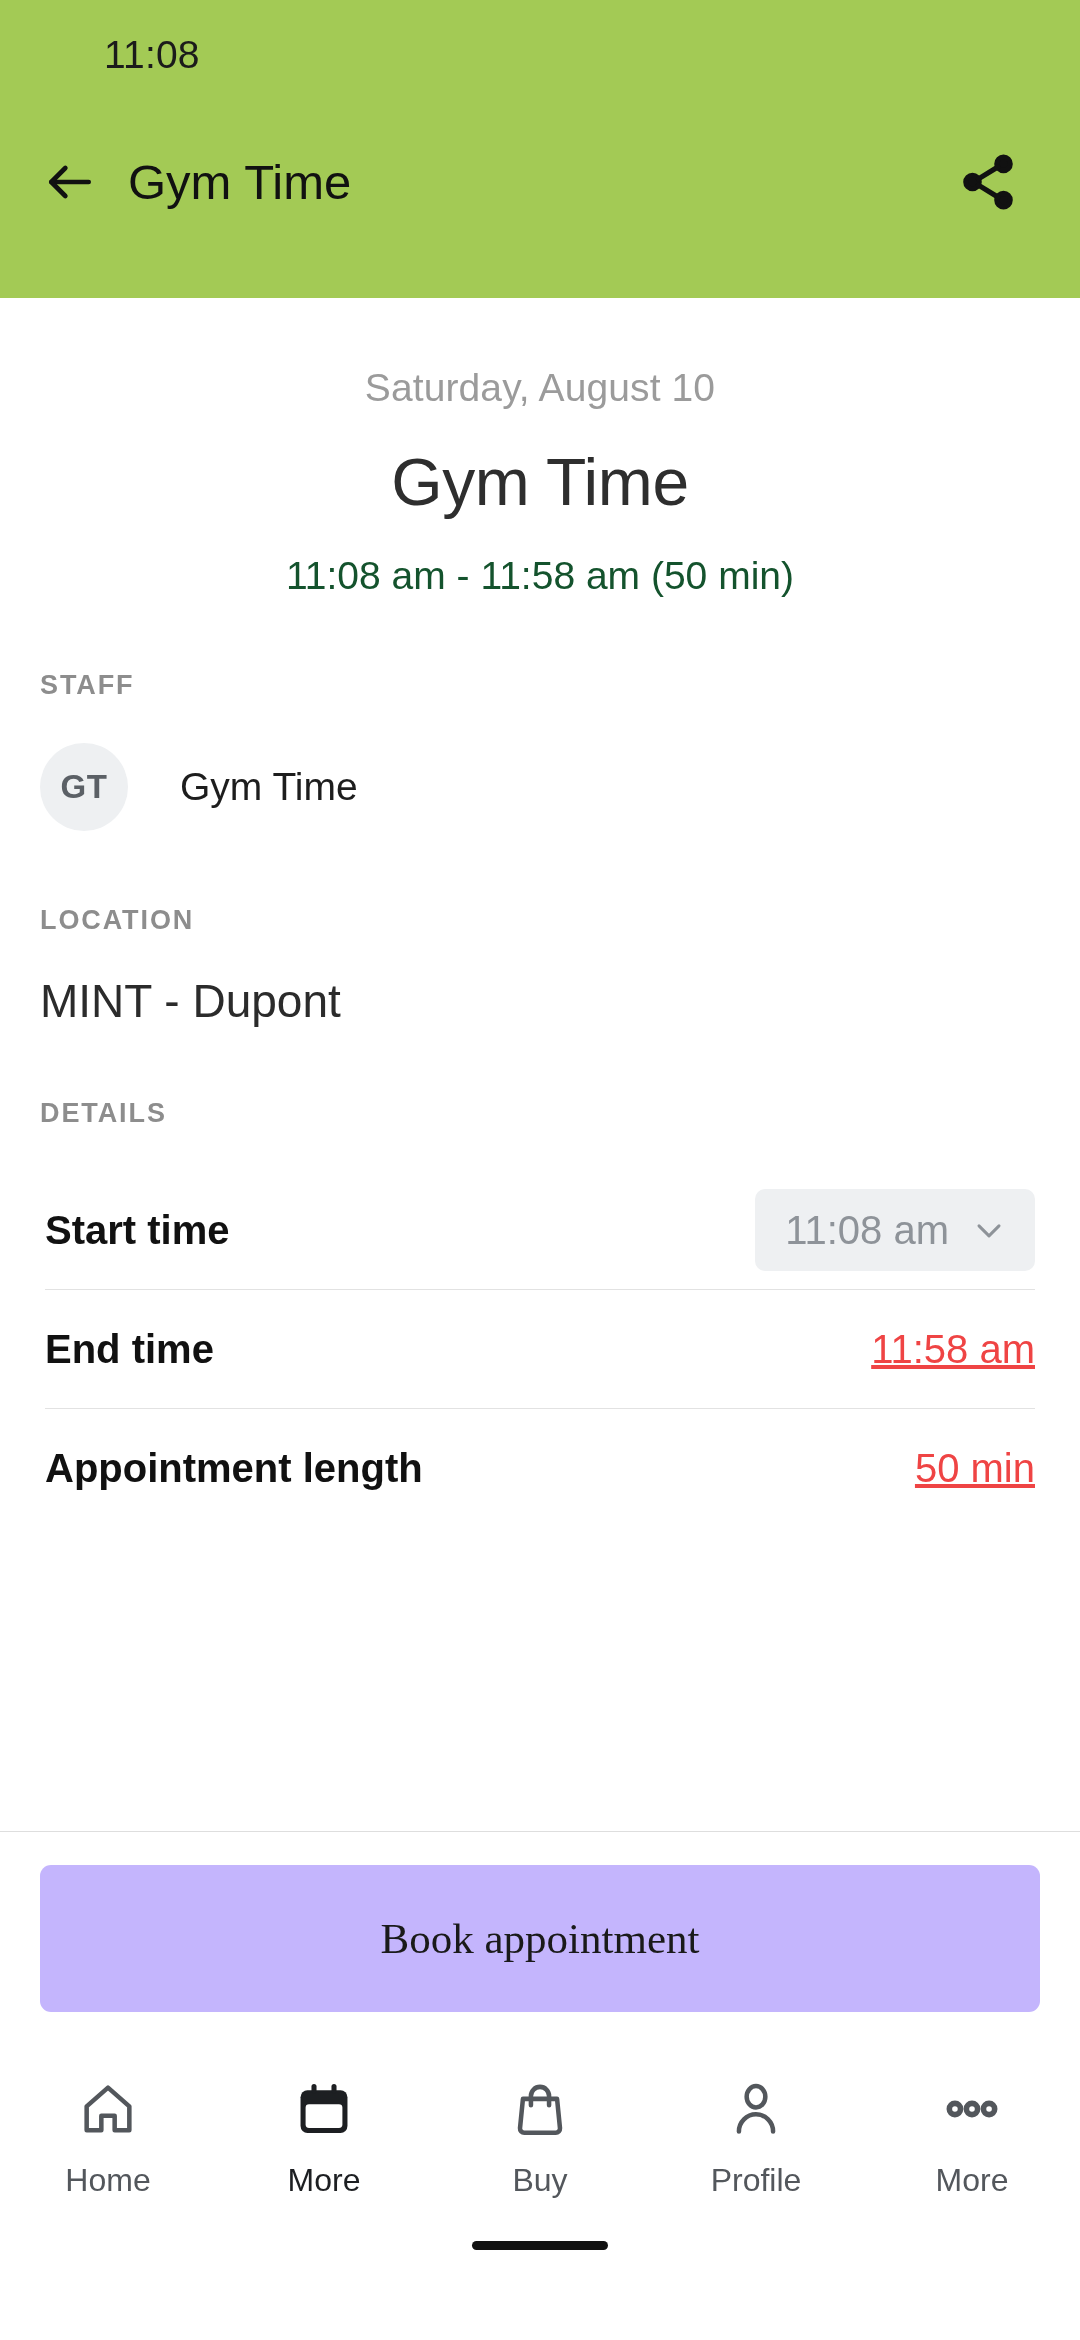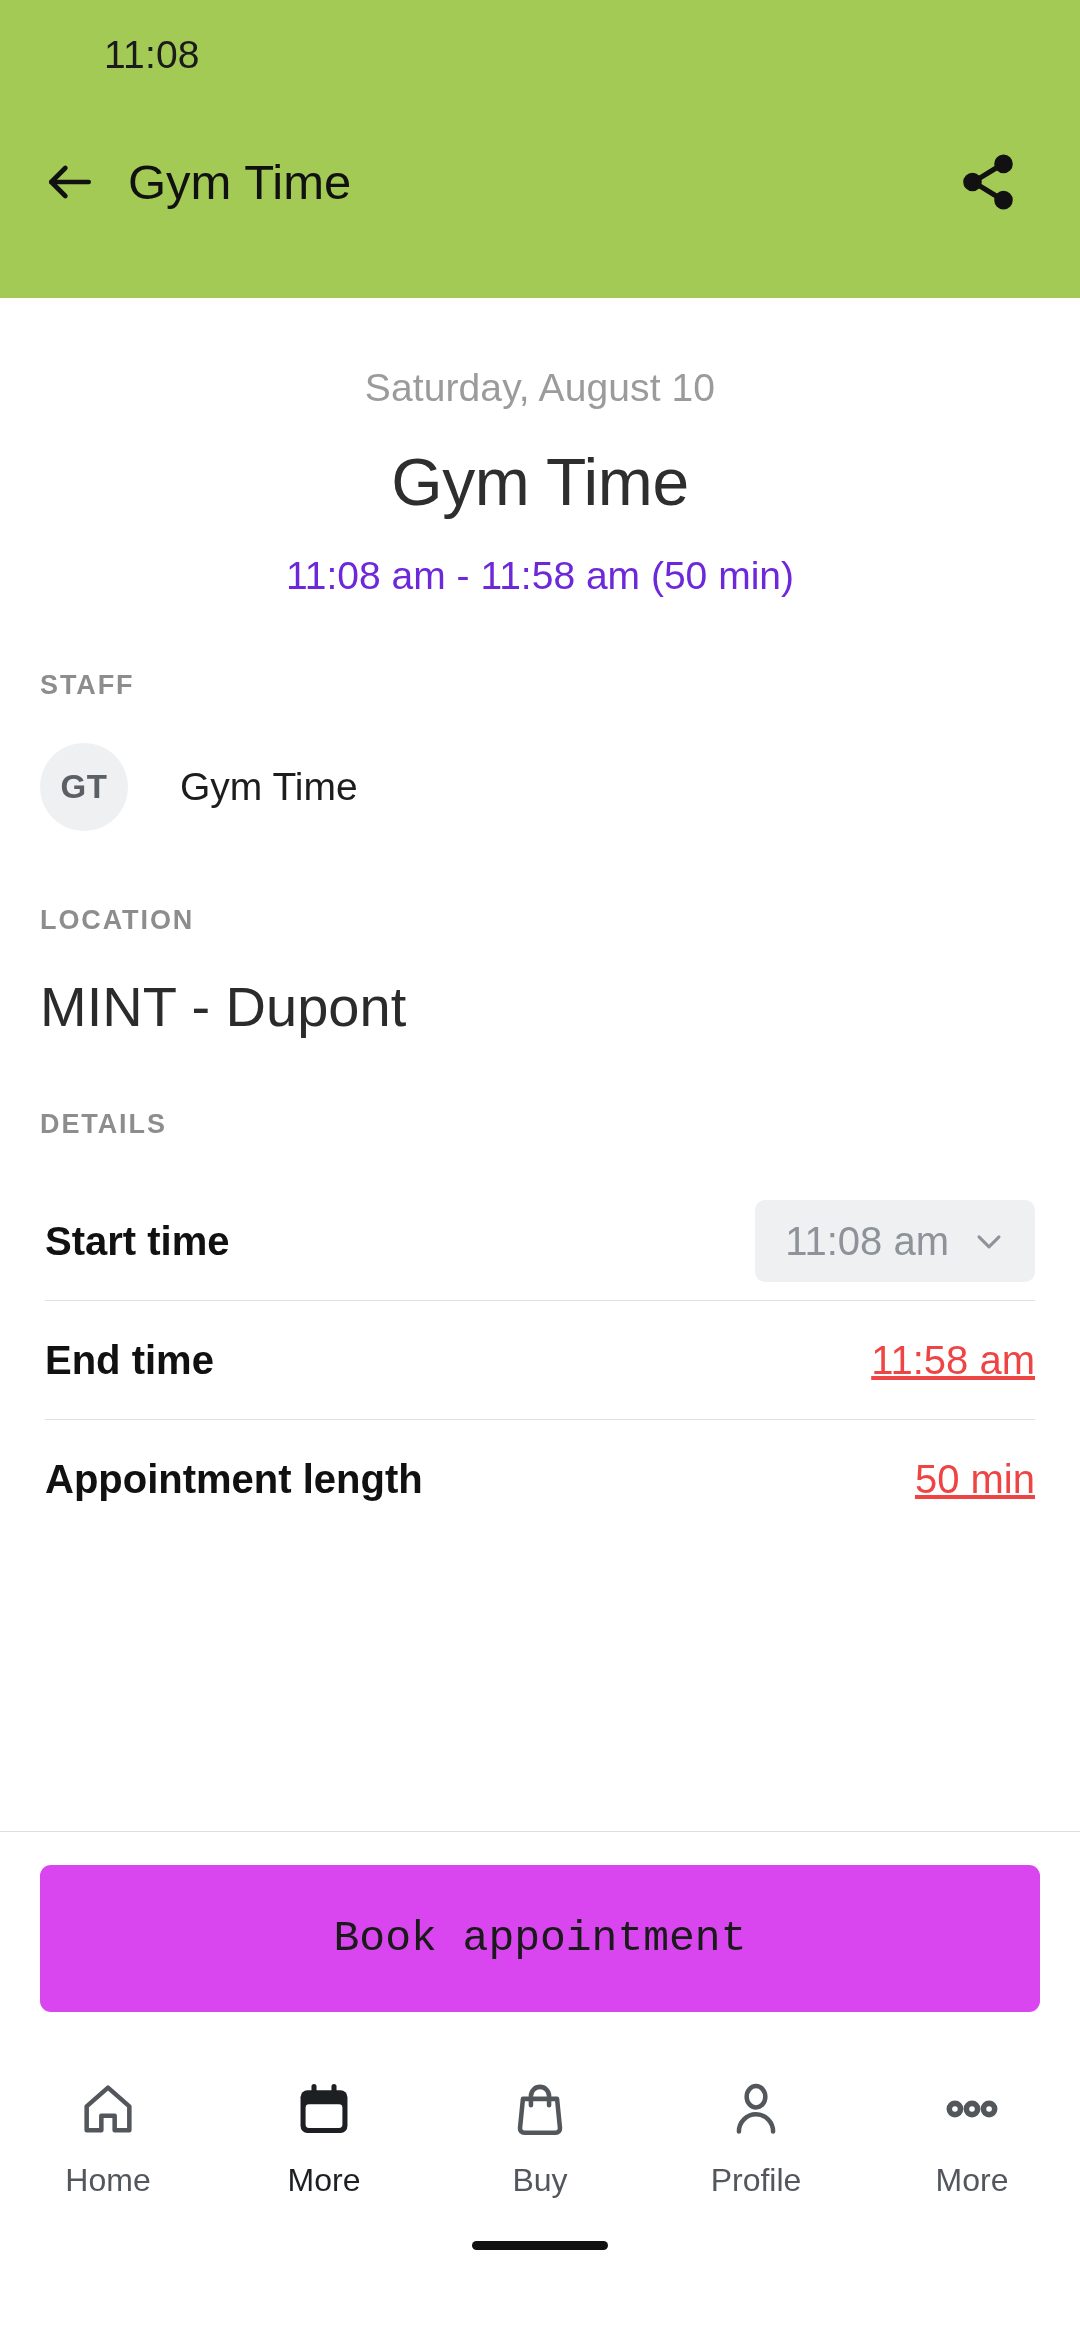--- a/index.html
+++ b/index.html
@@ -77,21 +77,21 @@
     letter-spacing:0.1px;
   }
   .hero-title {
     font-size:66px;
     color:#2e2e2e;
     margin-top:34px;
     letter-spacing:-0.4px;
   }
   .hero-time {
     font-size:39px;
-    color:#6d28d9;
+    color:#14532d;
     margin-top:34px;
   }
 
   .section-label {
     font-size:27px;
     font-weight:bold;
     color:#8d8d8d;
     letter-spacing:1.9px;
     padding-left:40px;
   }
@@ -117,21 +117,21 @@
     letter-spacing:0.5px;
   }
   .staff-name {
     font-size:39px;
     color:#1d1d1d;
     margin-left:52px;
   }
 
   .location-block { margin-top:74px; }
   .location-value {
-    font-size:56px;
+    font-size:46px;
     color:#2b2b2b;
     padding-left:40px;
     margin-top:38px;
   }
 
   .details-block { margin-top:70px; }
   .detail-row {
     display:flex;
     align-items:center;
     justify-content:space-between;
@@ -179,24 +179,24 @@
   .cta-wrap {
     flex:0 0 212px;
     display:flex;
     align-items:center;
     justify-content:center;
     background:#ffffff;
   }
   .cta-btn {
     width:1000px;
     height:147px;
-    background:#d946ef;
+    background:#c4b5fd;
     border:none;
     border-radius:11px;
-    font-family:Liberation Mono, monospace;
+    font-family:Liberation Serif, serif;
     font-size:43px;
     color:#1a1a1a;
     cursor:pointer;
   }
 
   
   .bottomnav {
     flex:0 0 232px;
     display:flex;
     align-items:flex-start;

